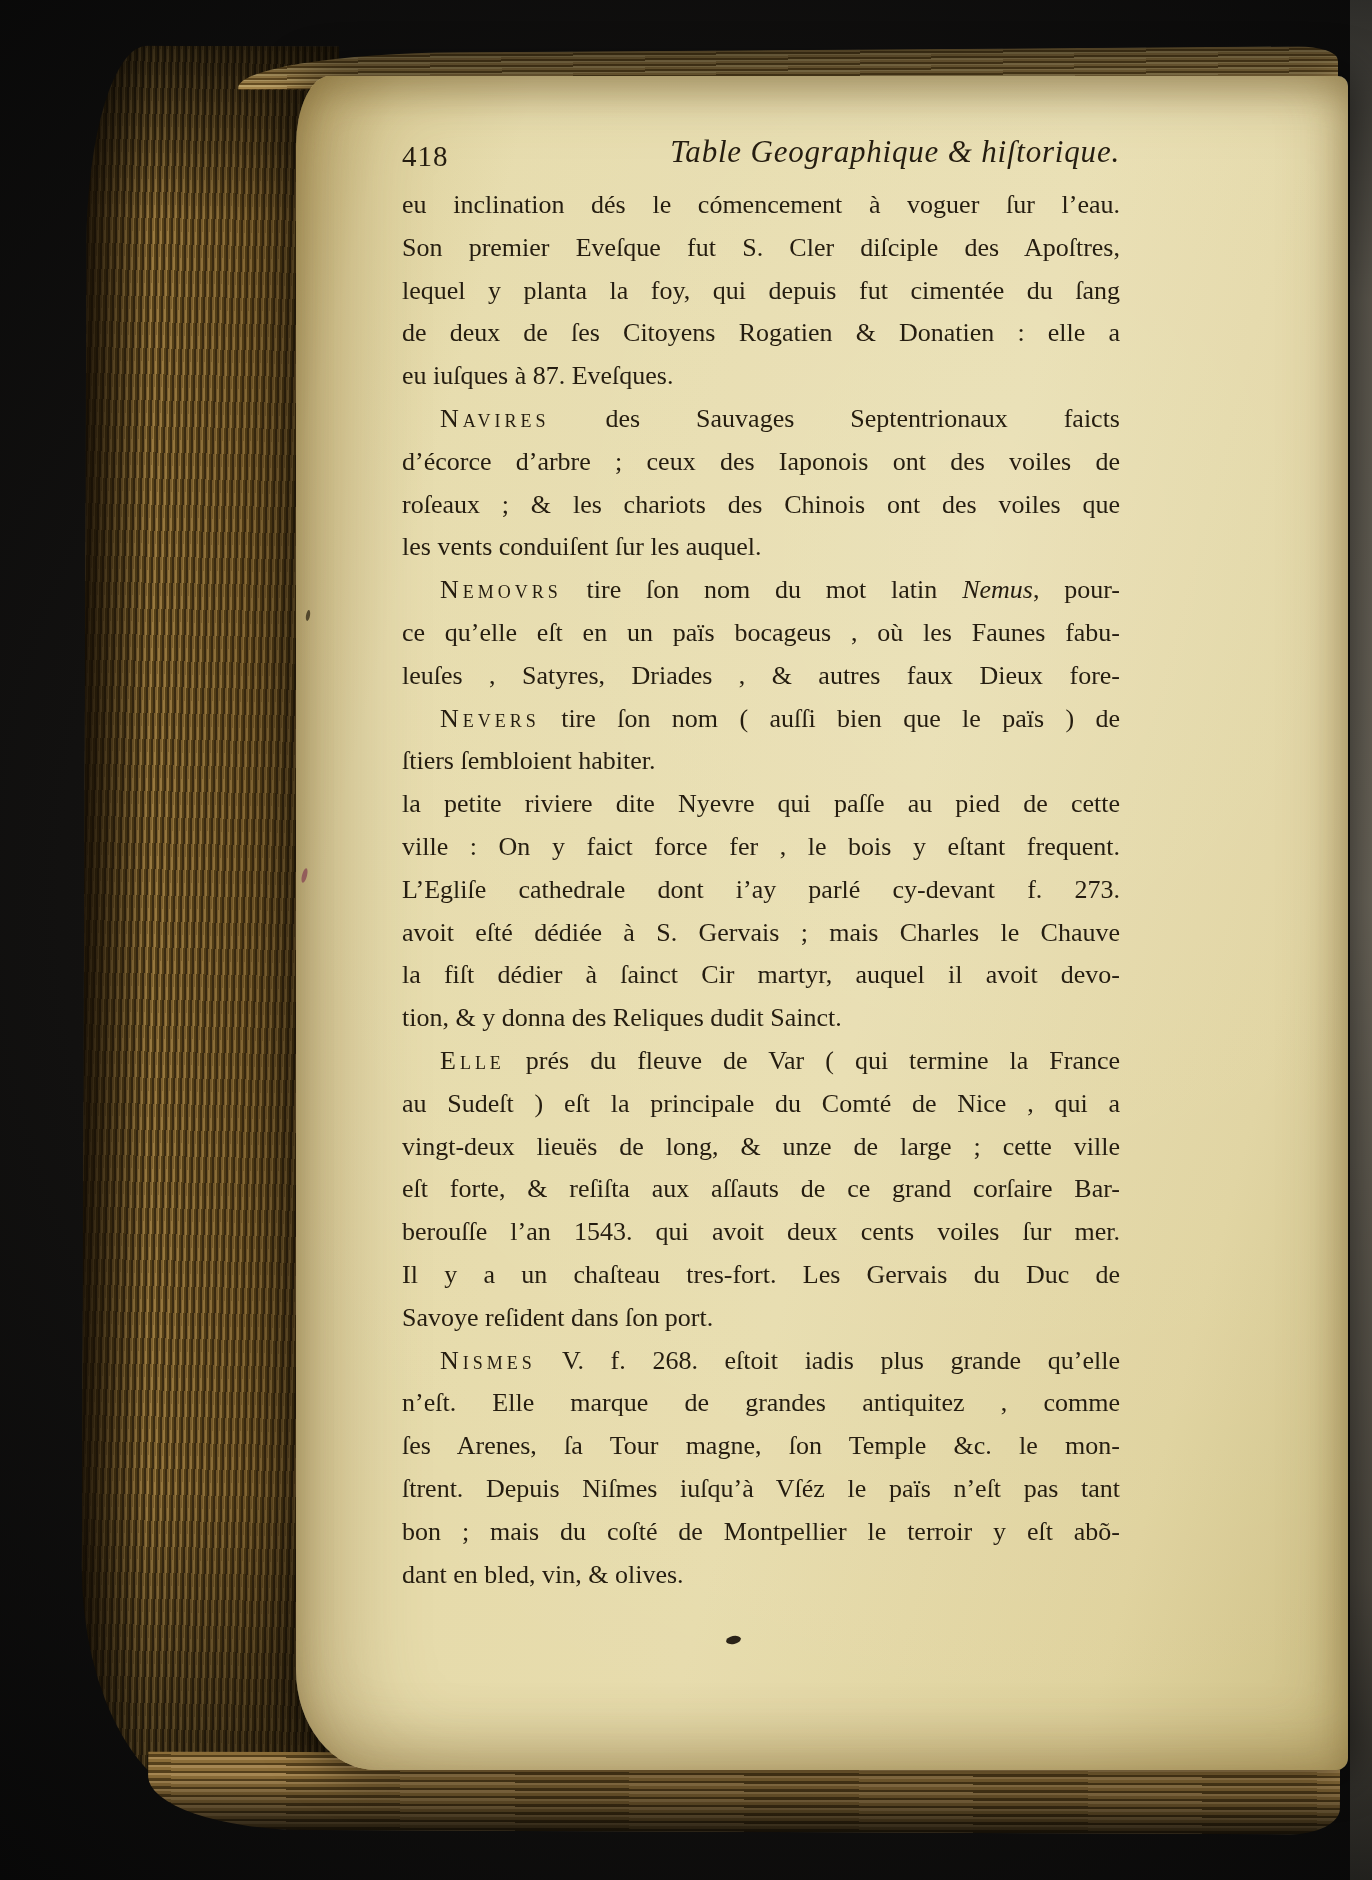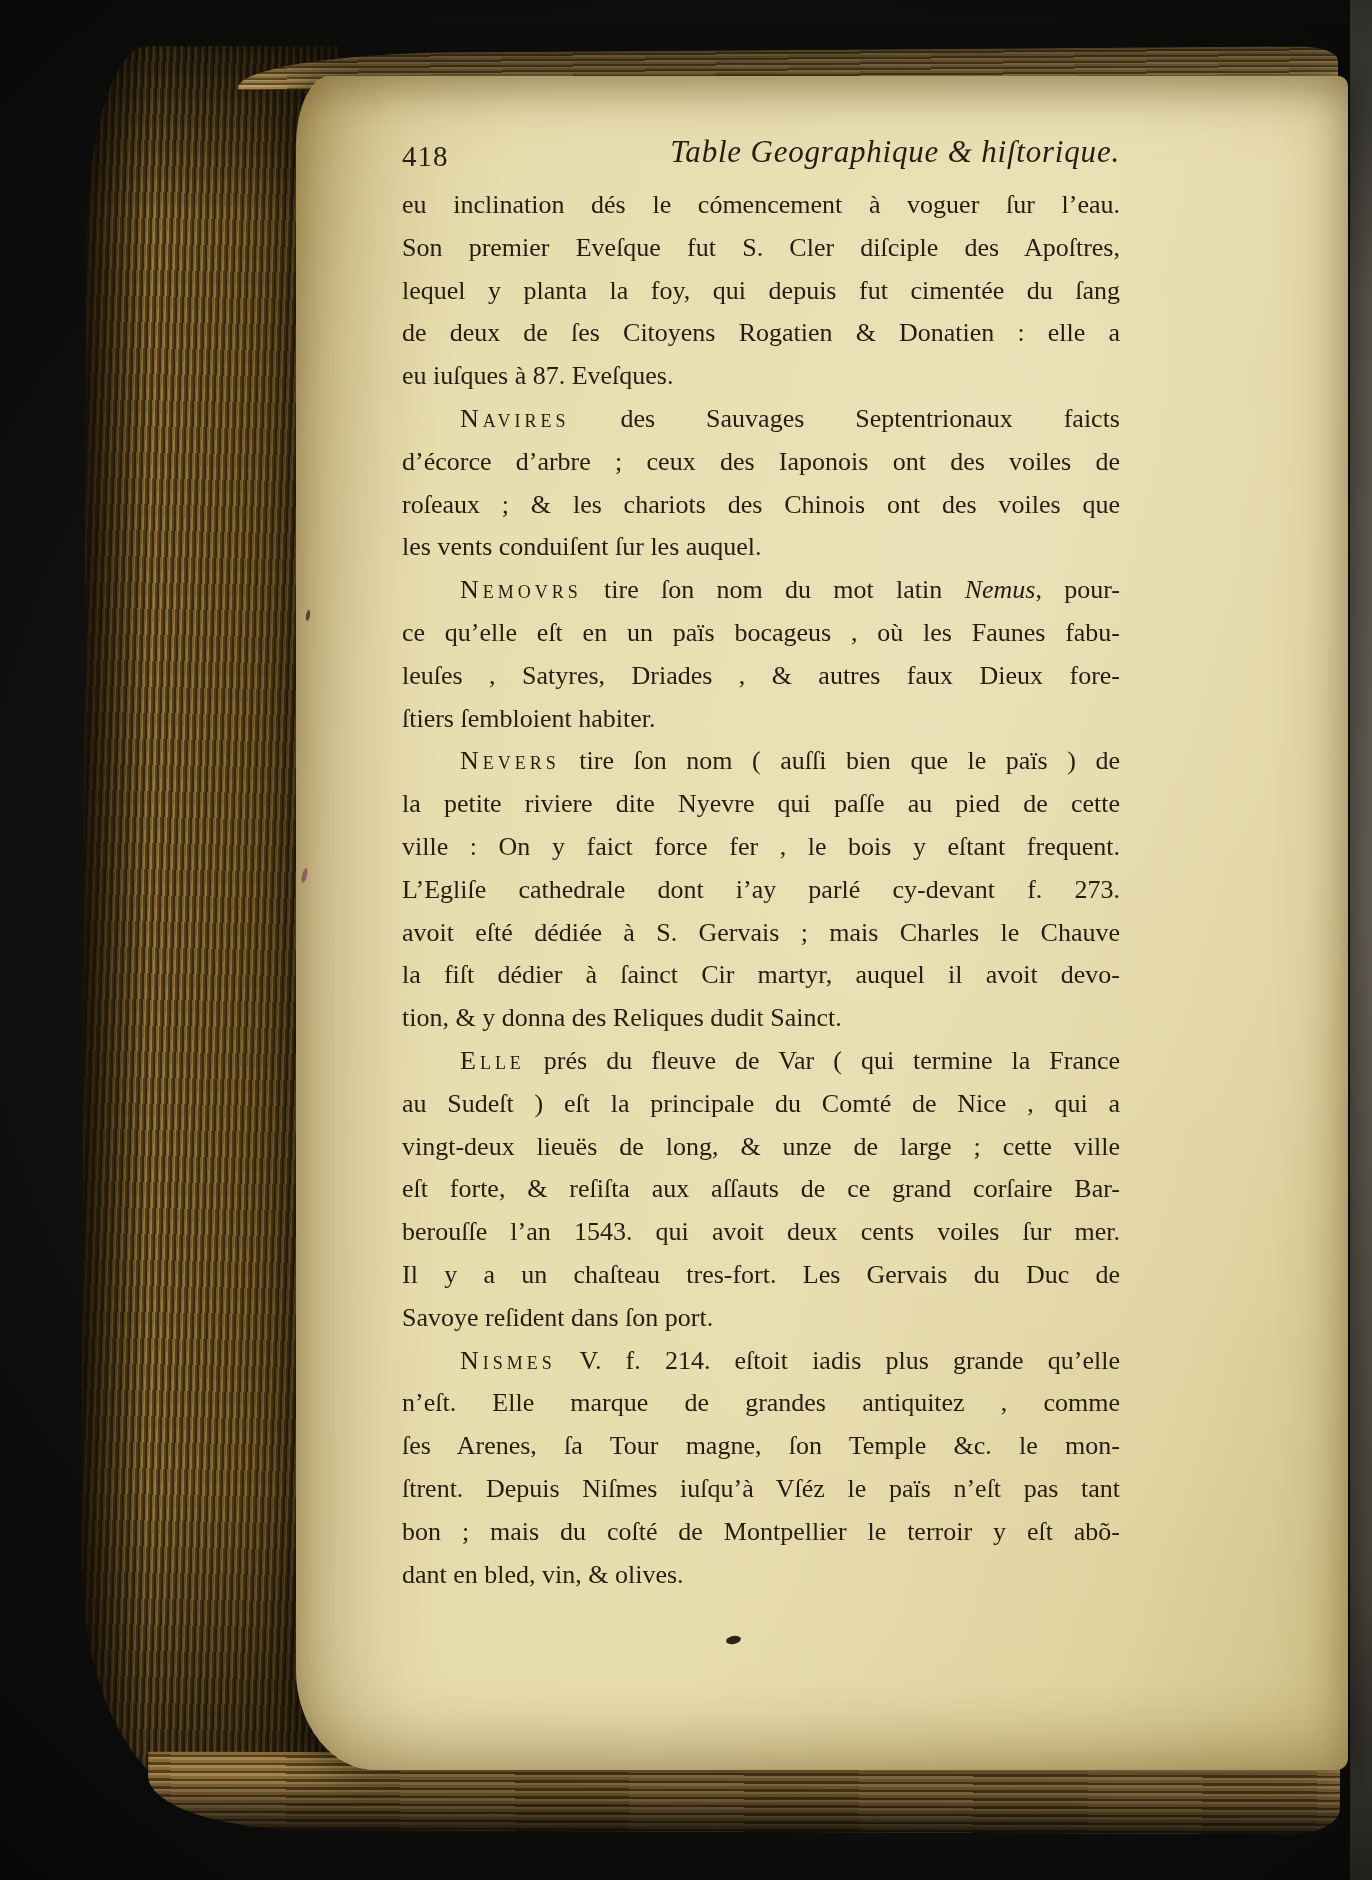--- a/index.html
+++ b/index.html
@@ -47,21 +47,21 @@
       0 0 46px rgba(0,0,0,.65);}
   .running-header{position:absolute;left:402px;top:132px;width:718px;height:50px;color:var(--ink,#251d10);}
   .page-number{position:absolute;left:0;top:8px;font-size:29px;letter-spacing:1px;}
   .running-title{position:absolute;left:30px;right:0;top:2px;text-align:right;
     font-style:italic;font-size:31px;letter-spacing:.8px;}
   .text-body{position:absolute;left:402px;top:184px;width:718px;
     color:var(--ink,#251d10);font-size:26px;}
   .line{height:42.8px;line-height:42.8px;text-align:justify;text-align-last:justify;overflow:hidden;}
   .line.last{text-align-last:left;}
   .line.indent{padding-left:38px;}
-  .sc{font-variant:small-caps;letter-spacing:4px;margin-left:20px;}
+  .sc{font-variant:small-caps;letter-spacing:4px;}
   .i{font-style:italic;}
   .speck{position:absolute;border-radius:50%;}
   .speck1{left:726px;top:1636px;width:15px;height:8px;background:#2a2318;transform:rotate(-12deg);}
   .speck2{left:302px;top:868px;width:5px;height:15px;background:#8a4a55;transform:rotate(14deg);opacity:.8;}
   .speck3{left:306px;top:610px;width:4px;height:11px;background:#3a2f1c;transform:rotate(10deg);opacity:.8;}
 </style>
 </head>
 <body>
 
 <div class="photo">
@@ -82,36 +82,36 @@
       <div class="line"><span>lequel y planta la foy, qui depuis fut cimentée du ſang</span></div>
       <div class="line"><span>de deux de ſes Citoyens Rogatien &amp; Donatien : elle a</span></div>
       <div class="line last"><span>eu iuſques à 87.  Eveſques.</span></div>
       <div class="line indent"><span class="sc">Navires</span><span> des Sauvages Septentrionaux faicts</span></div>
       <div class="line"><span>d’écorce d’arbre ; ceux des Iaponois ont des voiles de</span></div>
       <div class="line"><span>roſeaux ; &amp; les chariots des Chinois ont des voiles que</span></div>
       <div class="line last"><span>les vents conduiſent ſur les auquel.</span></div>
       <div class="line indent"><span class="sc">Nemovrs</span><span> tire ſon nom du mot latin </span><span class="i">Nemus</span><span>, pour-</span></div>
       <div class="line"><span>ce qu’elle eſt en un païs bocageus , où les Faunes fabu-</span></div>
       <div class="line"><span>leuſes , Satyres, Driades , &amp; autres faux Dieux fore-</span></div>
+      <div class="line indent"><span class="sc">Nevers</span><span> tire ſon nom ( auſſi bien que le païs ) de</span></div>
       <div class="line last"><span>ſtiers ſembloient habiter.</span></div>
-      <div class="line indent"><span class="sc">Nevers</span><span> tire ſon nom ( auſſi bien que le païs ) de</span></div>
       <div class="line"><span>la petite riviere dite Nyevre qui paſſe au pied de cette</span></div>
       <div class="line"><span>ville : On y faict force fer , le bois y eſtant frequent.</span></div>
       <div class="line"><span>L’Egliſe cathedrale dont i’ay parlé cy-devant f. 273.</span></div>
       <div class="line"><span>avoit eſté dédiée à S. Gervais ; mais Charles le Chauve</span></div>
       <div class="line"><span>la fiſt dédier à ſainct Cir martyr, auquel il avoit devo-</span></div>
       <div class="line last"><span>tion, &amp; y donna des Reliques dudit Sainct.</span></div>
       <div class="line indent"><span class="sc">Elle</span><span> prés du fleuve de Var ( qui termine la France</span></div>
       <div class="line"><span>au Sudeſt ) eſt la principale du Comté de Nice , qui a</span></div>
       <div class="line"><span>vingt-deux lieuës de long, &amp; unze de large ; cette ville</span></div>
       <div class="line"><span>eſt forte, &amp; reſiſta aux aſſauts de ce grand corſaire Bar-</span></div>
       <div class="line"><span>berouſſe l’an 1543. qui avoit deux cents voiles ſur mer.</span></div>
       <div class="line"><span>Il y a un chaſteau tres-fort.  Les Gervais du Duc de</span></div>
       <div class="line last"><span>Savoye reſident dans ſon port.</span></div>
-      <div class="line indent"><span class="sc">Nismes</span><span> V. f. 214. eſtoit iadis plus grande qu’elle</span></div>
+      <div class="line indent"><span class="sc">Nismes</span><span> V. f. 268. eſtoit iadis plus grande qu’elle</span></div>
       <div class="line"><span>n’eſt.  Elle marque de grandes antiquitez , comme</span></div>
       <div class="line"><span>ſes Arenes, ſa Tour magne, ſon Temple &amp;c. le mon-</span></div>
       <div class="line"><span>ſtrent. Depuis Niſmes iuſqu’à Vſéz le païs n’eſt pas tant</span></div>
       <div class="line"><span>bon ; mais du coſté de Montpellier le terroir y eſt abõ-</span></div>
       <div class="line last"><span>dant en bled, vin, &amp; olives.</span></div>
     </div>
 
   <div class="speck speck1"></div>
   <div class="speck speck2"></div>
   <div class="speck speck3"></div>

